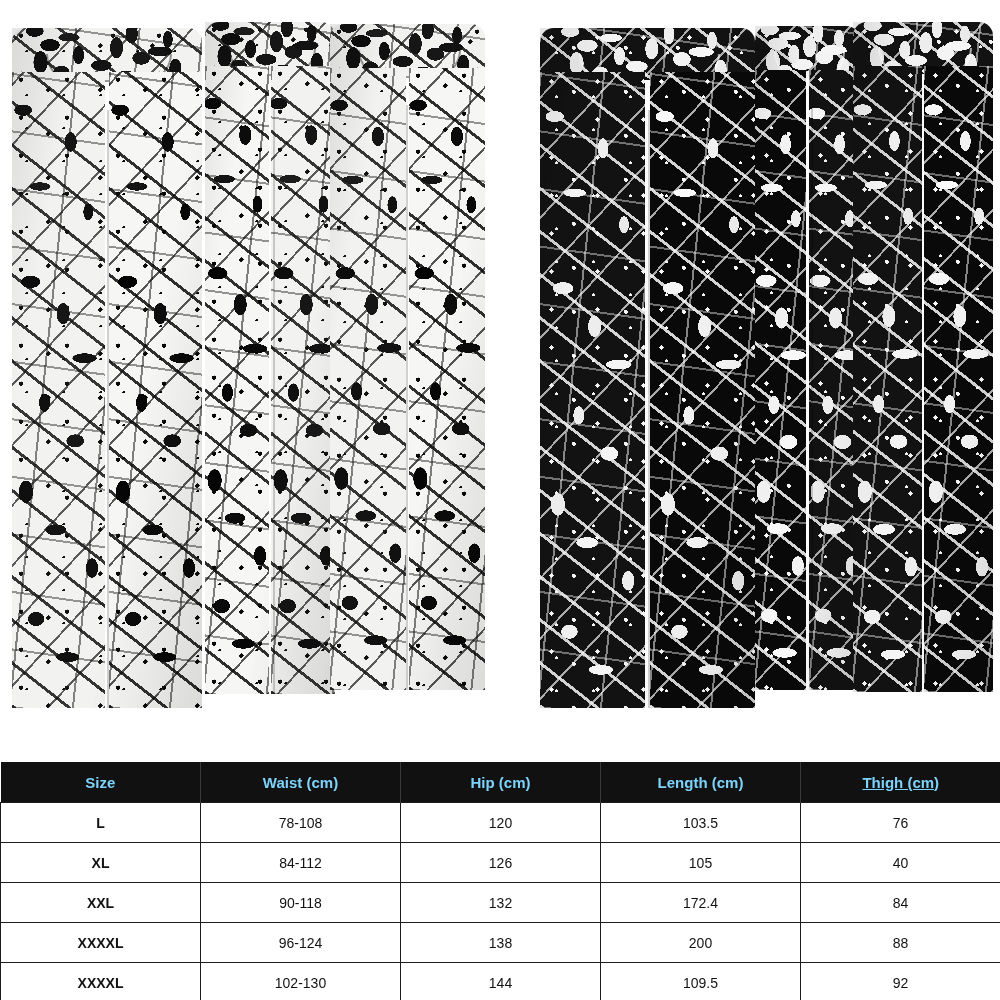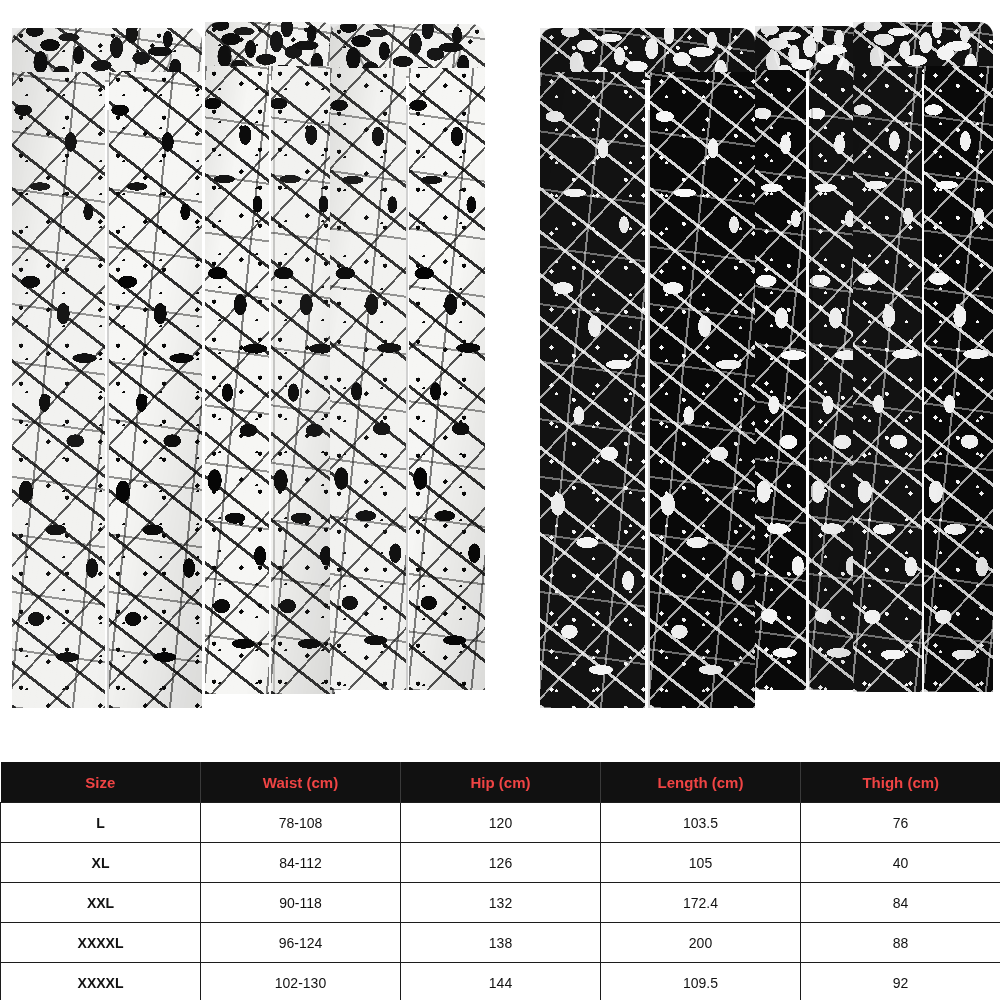--- a/index.html
+++ b/index.html
@@ -187,29 +187,29 @@
     top: 762px;
     width: 1000px;
   }
   table.size-table {
     width: 1000px;
     border-collapse: collapse;
     table-layout: fixed;
   }
   table.size-table thead th {
     background: #111111;
-    color: #ef4444;
+    color: #7dd3fc;
     font-size: 15px;
     font-weight: bold;
     height: 38px;
     border-right: 1px solid #3a3a3a;
     text-align: center;
     margin-top: 36px;
   }
-  table.size-table thead th:last-child { border-right: none; }
+  table.size-table thead th:last-child { border-right: none; text-decoration: underline; }
   table.size-table tbody td {
     height: 37px;
     font-size: 14px;
     color: #121212;
     text-align: center;
     border: 1px solid #1c1c1c;
     background: #ffffff;
   }
   table.size-table tbody td.size-cell { font-weight: bold; }
   table.size-table tbody tr:last-child td { border-bottom: 1px solid #1c1c1c; }

